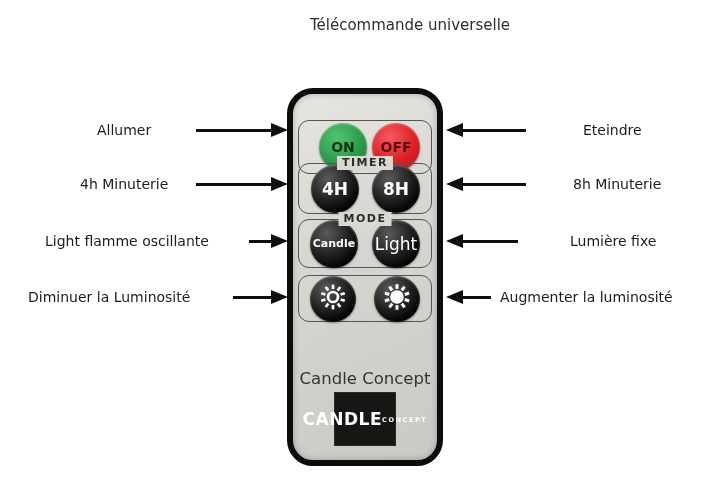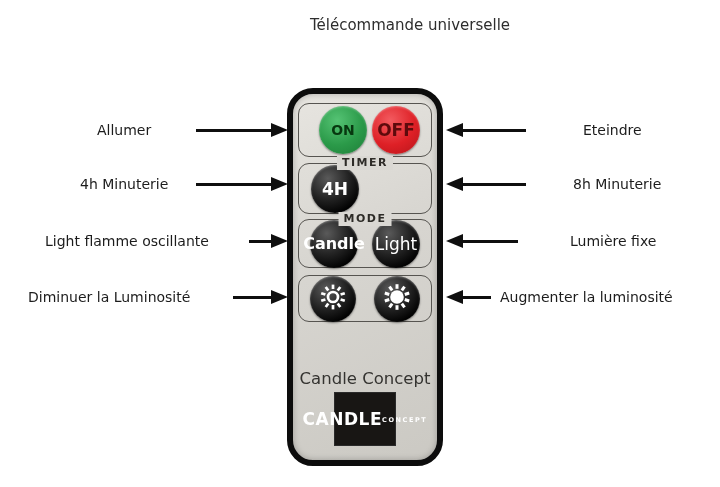--- a/index.html
+++ b/index.html
@@ -37,24 +37,24 @@
     background:#dad8d3;padding:0 5px;font-size:11px;font-weight:bold;
     letter-spacing:1.5px;color:#2d2b27;line-height:14px;
   }
   .btn{
     width:48px;height:48px;border-radius:50%;
     display:flex;align-items:center;justify-content:center;
     font-weight:bold;box-sizing:border-box;
     box-shadow:0 1px 2px rgba(0,0,0,0.45), inset 0 1px 2px rgba(255,255,255,0.3);
   }
   .btn-on{background:radial-gradient(circle at 38% 30%,#55c374 0%,#2b9a49 55%,#1d7c37 100%);color:#07370f;font-size:14px;}
-  .btn-off{background:radial-gradient(circle at 38% 30%,#f35b60 0%,#de2026 55%,#b5151a 100%);color:#5e0a0c;font-size:17px;}
+  .btn-off{background:radial-gradient(circle at 38% 30%,#f35b60 0%,#de2026 55%,#b5151a 100%);color:#5e0a0c;font-size:14px;}
   .btn-black{background:radial-gradient(circle at 35% 28%,#5a5a5a 0%,#232323 45%,#000000 78%);color:#ffffff;}
   .btn-4h,.btn-8h{font-size:17px;}
-  .btn-candle{font-size:16px;font-weight:bold;}
+  .btn-candle{font-size:11px;font-weight:bold;}
   .btn-light{font-size:17px;font-weight:normal;margin-left:8px;}
   .btn-sun{width:46px;height:46px;}
   .brand{
     position:absolute;left:0;right:0;top:275px;height:20px;line-height:20px;
     text-align:center;font-size:16.5px;color:#343330;white-space:nowrap;
   }
   .logo{
     position:absolute;left:42px;top:299px;width:60px;height:52px;background:#181614;
     display:flex;align-items:center;justify-content:center;
     box-shadow:0 0 0 1px #2a2a2a;
@@ -108,28 +108,29 @@
       <span class="head-l"></span>
       <span class="shaft"></span>
     </div>
   <div class="arrow" style="left:446px;top:289px;width:45px;">
       <span class="head-l"></span>
       <span class="shaft"></span>
     </div>
 
   <div class="remote">
 
-    <div class="group" style="top:9px;height:54px;padding-left:20px;">
+    <div class="group" style="top:26px;height:54px;padding-left:20px;">
       <div class="btn btn-on">ON</div>
       <div class="btn btn-off">OFF</div>
     </div>
 
     <div class="group" style="top:69px;height:51px;padding-left:12px;">
       <div class="group-label">TIMER</div>
       <div class="btn btn-black btn-4h">4H</div>
+      <div class="btn btn-black btn-8h">8H</div>
     </div>
 
     <div class="group" style="top:125px;height:49px;">
       <div class="group-label">MODE</div>
       <div class="btn btn-black btn-candle">Candle</div>
       <div class="btn btn-black btn-light">Light</div>
     </div>
 
     <div class="group" style="top:181px;height:47px;">
       <div class="btn btn-black btn-sun">

